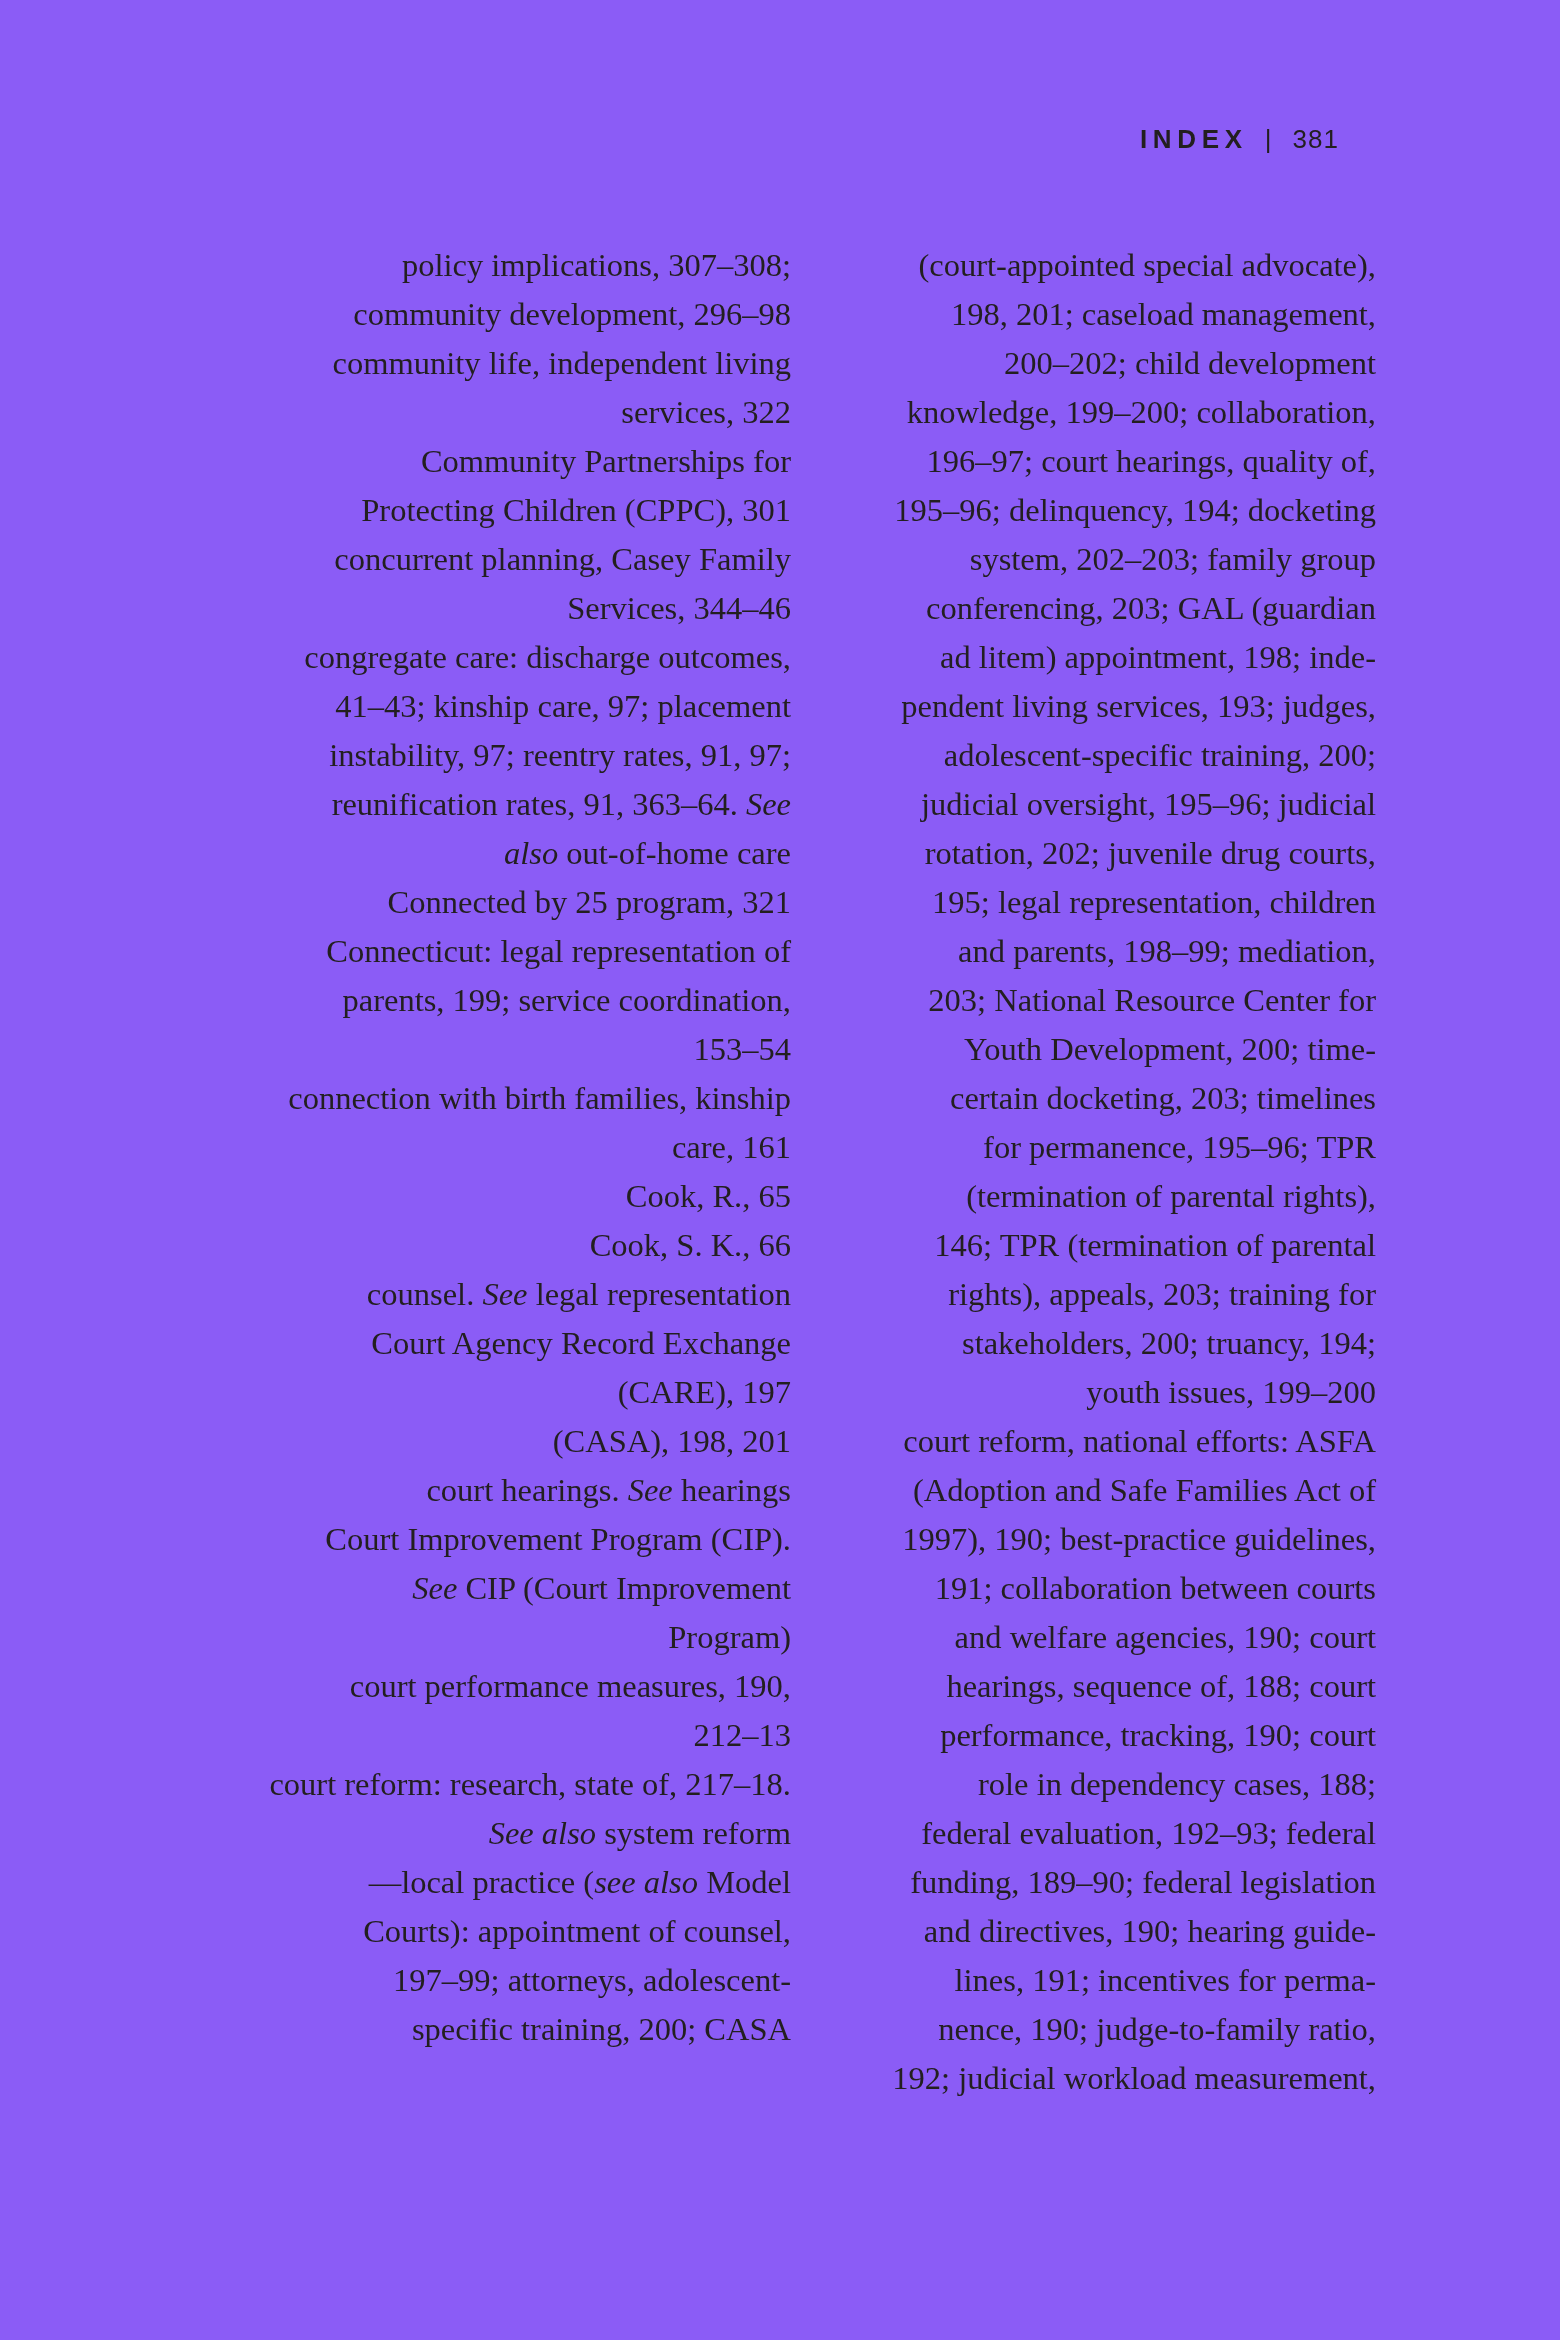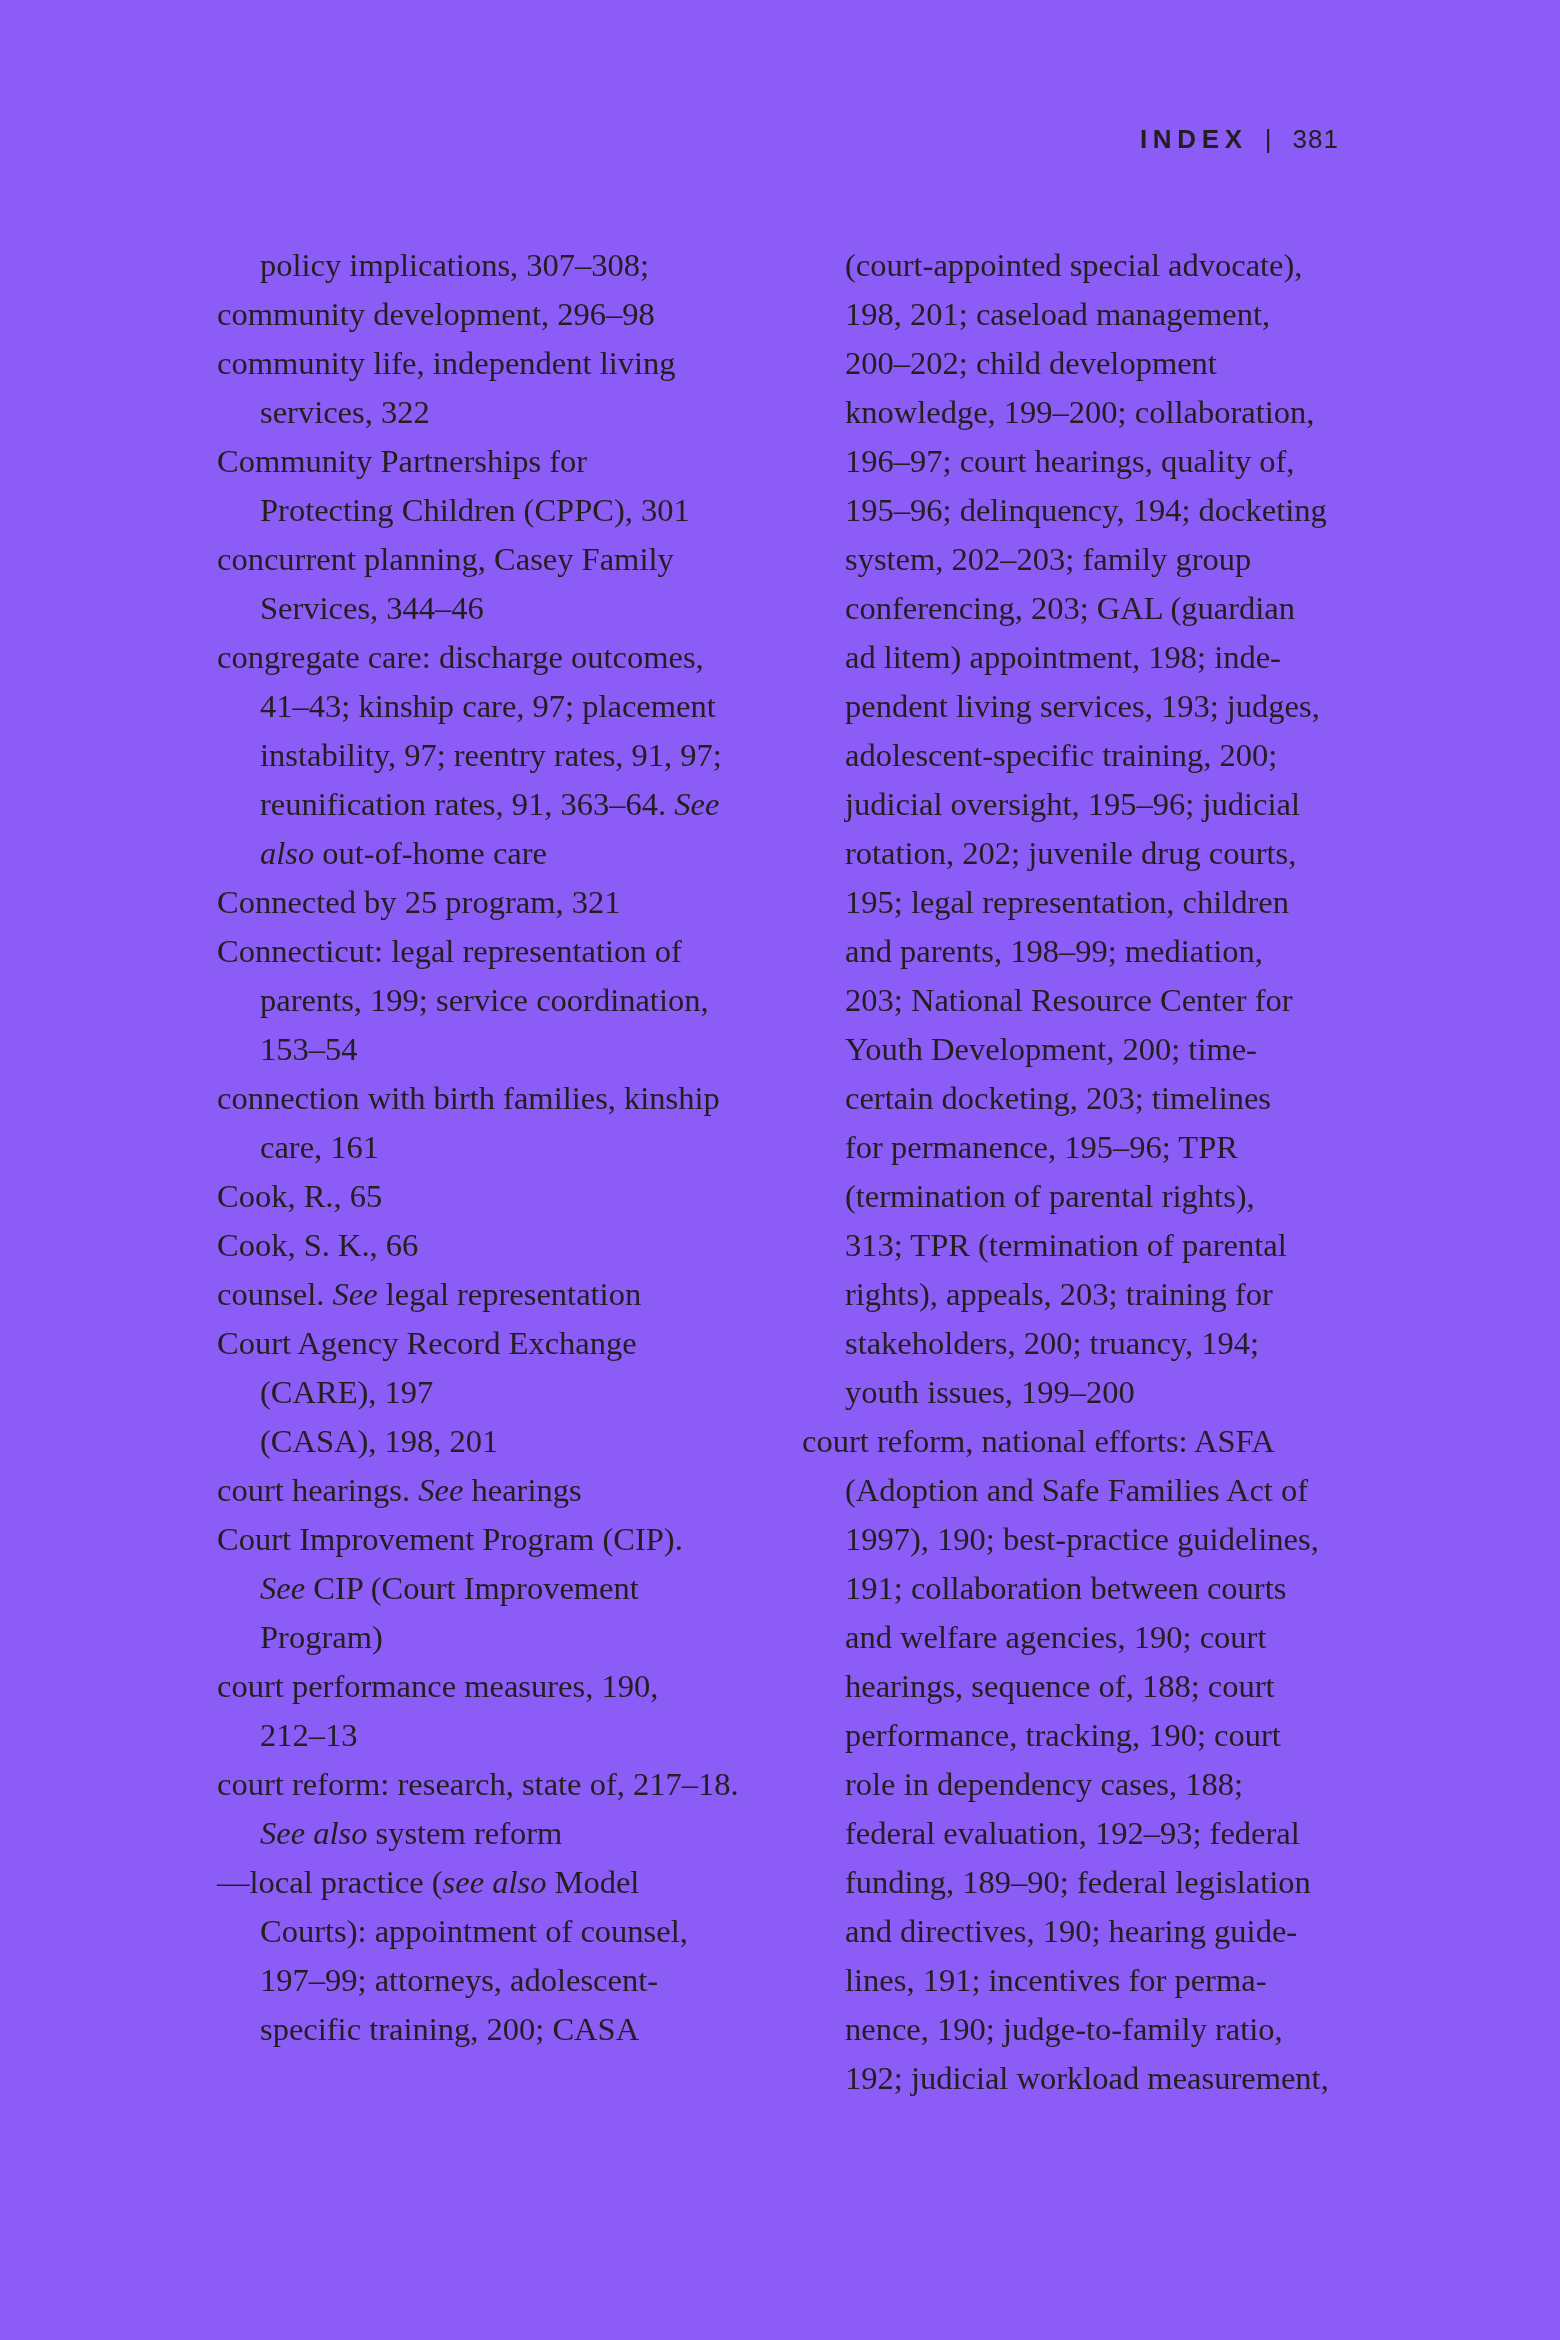--- a/index.html
+++ b/index.html
@@ -8,21 +8,21 @@
   .running-head {
     position: absolute; top: 120px; right: 222px;
     font-family: "Liberation Sans", sans-serif; color: #231f20;
     font-size: 26px; line-height: 38px; white-space: nowrap;
   }
   .running-head .title { font-weight: bold; letter-spacing: 5.7px; }
   .running-head .sep { display: inline-block; margin: 0 21px 0 17px; font-weight: normal; }
   .running-head .folio { letter-spacing: 1px; }
   .col {
     position: absolute; top: 241px;
-    font-family: "Liberation Serif", serif; font-size: 32.5px; color: #231f20;
+    font-family: "Liberation Serif", serif; font-size: 32.5px; color: #231f20; text-align: right;
   }
   .col-left { left: 217px; width: 574px; }
   .col-right { left: 802px; width: 574px; }
   .line { height: 49px; line-height: 49px; white-space: nowrap; }
   .line.indent { padding-left: 43px; }
   .line i { font-style: italic; }
 </style>
 </head>
 <body>
 
@@ -84,21 +84,21 @@
       <div class="line indent"><span>adolescent-specific training, 200;</span></div>
       <div class="line indent"><span>judicial oversight, 195–96; judicial</span></div>
       <div class="line indent"><span>rotation, 202; juvenile drug courts,</span></div>
       <div class="line indent"><span>195; legal representation, children</span></div>
       <div class="line indent"><span>and parents, 198–99; mediation,</span></div>
       <div class="line indent"><span>203; National Resource Center for</span></div>
       <div class="line indent"><span>Youth Development, 200; time-</span></div>
       <div class="line indent"><span>certain docketing, 203; timelines</span></div>
       <div class="line indent"><span>for permanence, 195–96; TPR</span></div>
       <div class="line indent"><span>(termination of parental rights),</span></div>
-      <div class="line indent"><span>313; TPR (termination of parental</span></div>
+      <div class="line indent"><span>146; TPR (termination of parental</span></div>
       <div class="line indent"><span>rights), appeals, 203; training for</span></div>
       <div class="line indent"><span>stakeholders, 200; truancy, 194;</span></div>
       <div class="line indent"><span>youth issues, 199–200</span></div>
       <div class="line"><span>court reform, national efforts: ASFA</span></div>
       <div class="line indent"><span>(Adoption and Safe Families Act of</span></div>
       <div class="line indent"><span>1997), 190; best-practice guidelines,</span></div>
       <div class="line indent"><span>191; collaboration between courts</span></div>
       <div class="line indent"><span>and welfare agencies, 190; court</span></div>
       <div class="line indent"><span>hearings, sequence of, 188; court</span></div>
       <div class="line indent"><span>performance, tracking, 190; court</span></div>

